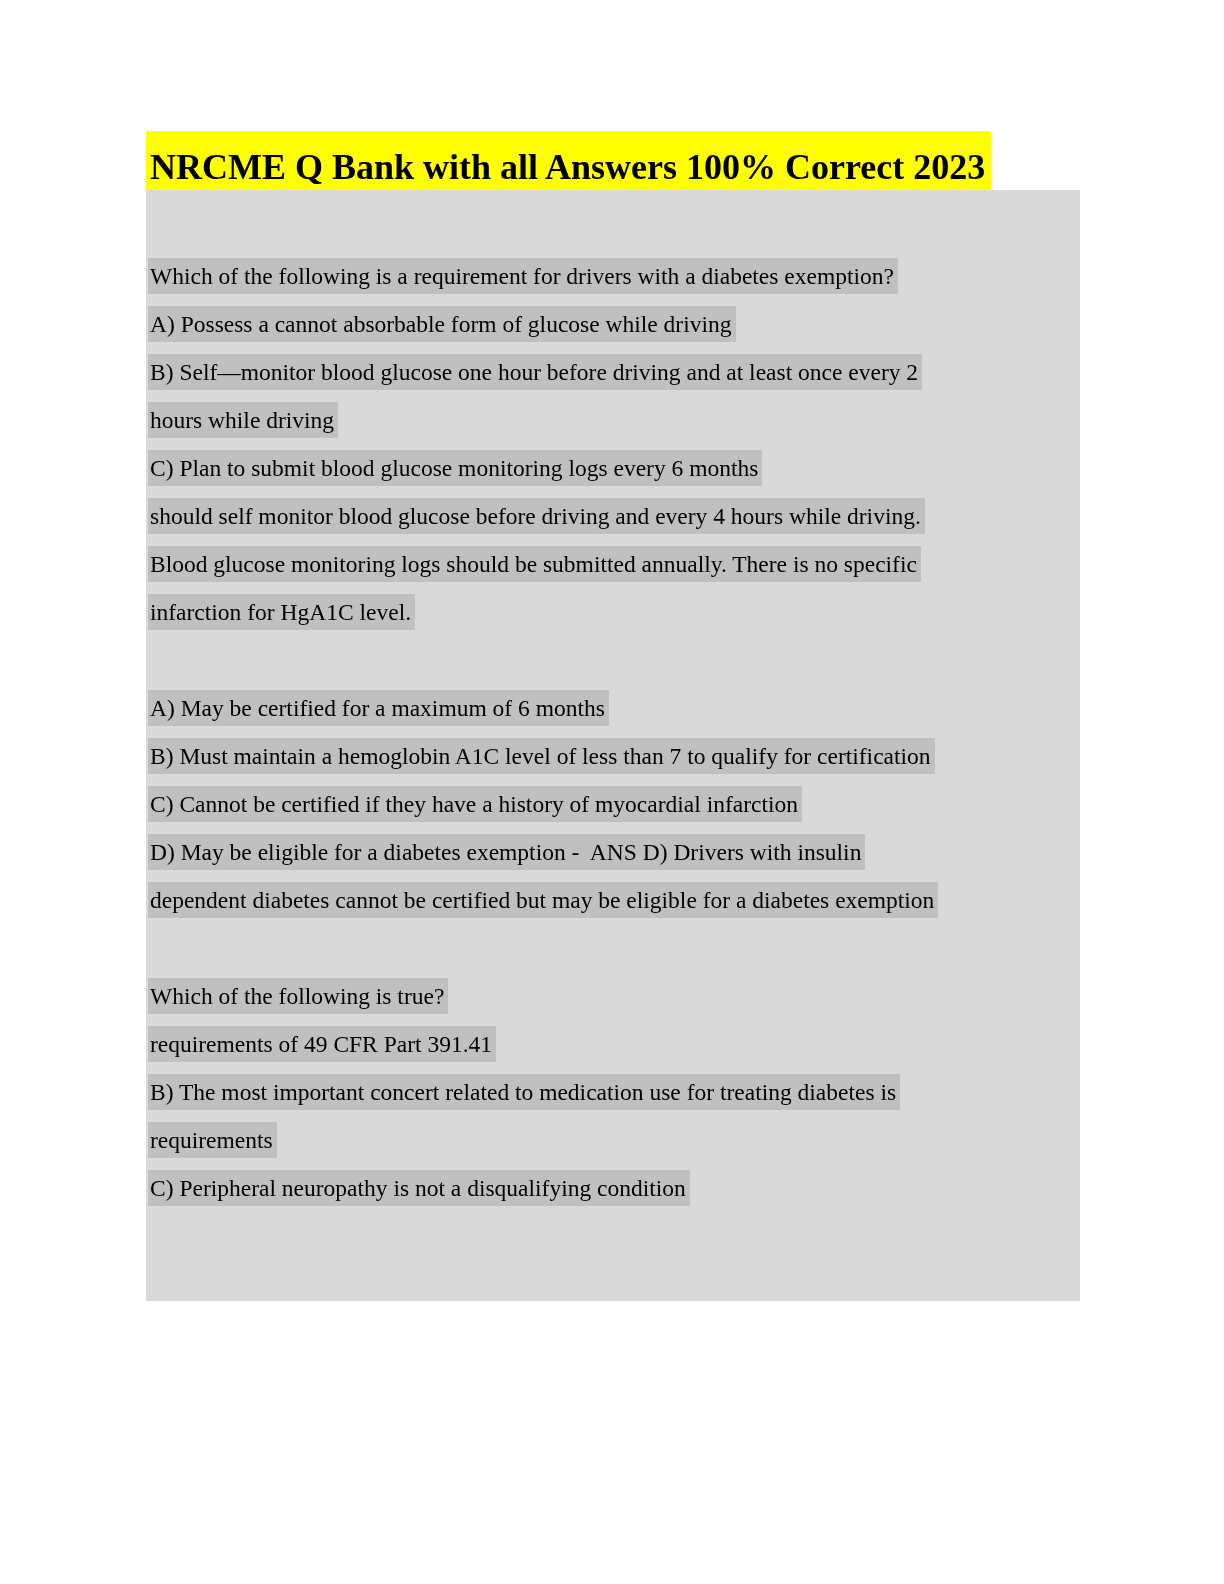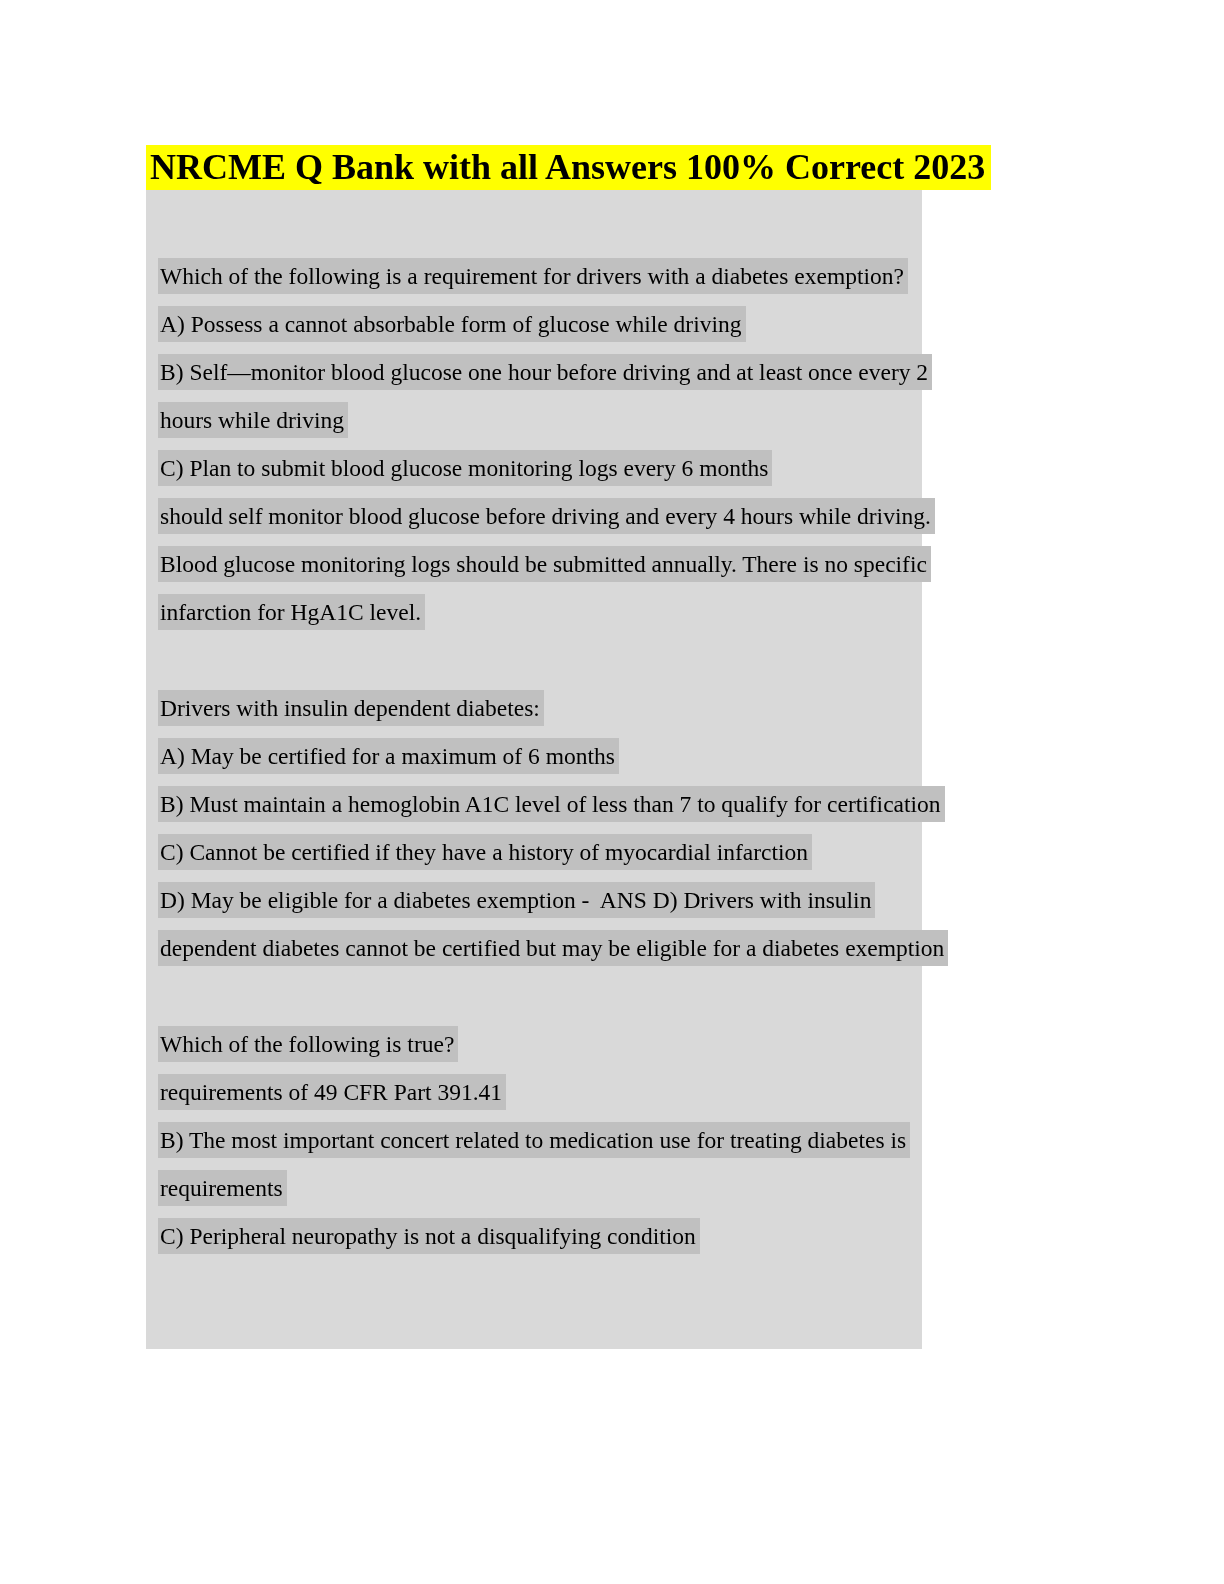--- a/index.html
+++ b/index.html
@@ -25,28 +25,28 @@
   .title-line{
     margin:145px 0 0 146px;
     height:45px;
     line-height:45px;
     white-space:pre;
   }
   .title-hl{
     background:var(--title-hl);
     font-size:36px;
     font-weight:bold;
-    padding:2px 6px 3px 4px;
+    padding:16px 6px 3px 4px;
     white-space:pre;
   }
   .qa-block-area{
     margin-left:146px;
-    width:776px;
+    width:934px;
     background:var(--block-bg);
-    padding:62px 0 89px 12px;
+    padding:62px 0 89px 2px;
   }
   .qa-paragraph + .qa-paragraph{
     margin-top:48px;
   }
   .line{
     height:48px;
     line-height:48px;
     white-space:pre;
     font-size:23.5px;
   }
@@ -67,21 +67,20 @@
         <div class="line"><span class="hl">Which of the following is a requirement for drivers with a diabetes exemption?</span></div>
         <div class="line"><span class="hl">A) Possess a cannot absorbable form of glucose while driving</span></div>
         <div class="line"><span class="hl">B) Self—monitor blood glucose one hour before driving and at least once every 2</span></div>
         <div class="line"><span class="hl">hours while driving</span></div>
         <div class="line"><span class="hl">C) Plan to submit blood glucose monitoring logs every 6 months</span></div>
         <div class="line"><span class="hl">should self monitor blood glucose before driving and every 4 hours while driving.</span></div>
         <div class="line"><span class="hl">Blood glucose monitoring logs should be submitted annually. There is no specific</span></div>
         <div class="line"><span class="hl">infarction for HgA1C level.</span></div>
       </div>
       <div class="qa-paragraph">
-        <div class="line"><span class="hl">Drivers with insulin dependent diabetes:</span></div>
         <div class="line"><span class="hl">A) May be certified for a maximum of 6 months</span></div>
         <div class="line"><span class="hl">B) Must maintain a hemoglobin A1C level of less than 7 to qualify for certification</span></div>
         <div class="line"><span class="hl">C) Cannot be certified if they have a history of myocardial infarction</span></div>
         <div class="line"><span class="hl">D) May be eligible for a diabetes exemption -  ANS D) Drivers with insulin</span></div>
         <div class="line"><span class="hl">dependent diabetes cannot be certified but may be eligible for a diabetes exemption</span></div>
       </div>
       <div class="qa-paragraph">
         <div class="line"><span class="hl">Which of the following is true?</span></div>
         <div class="line"><span class="hl">requirements of 49 CFR Part 391.41</span></div>
         <div class="line"><span class="hl">B) The most important concert related to medication use for treating diabetes is</span></div>

